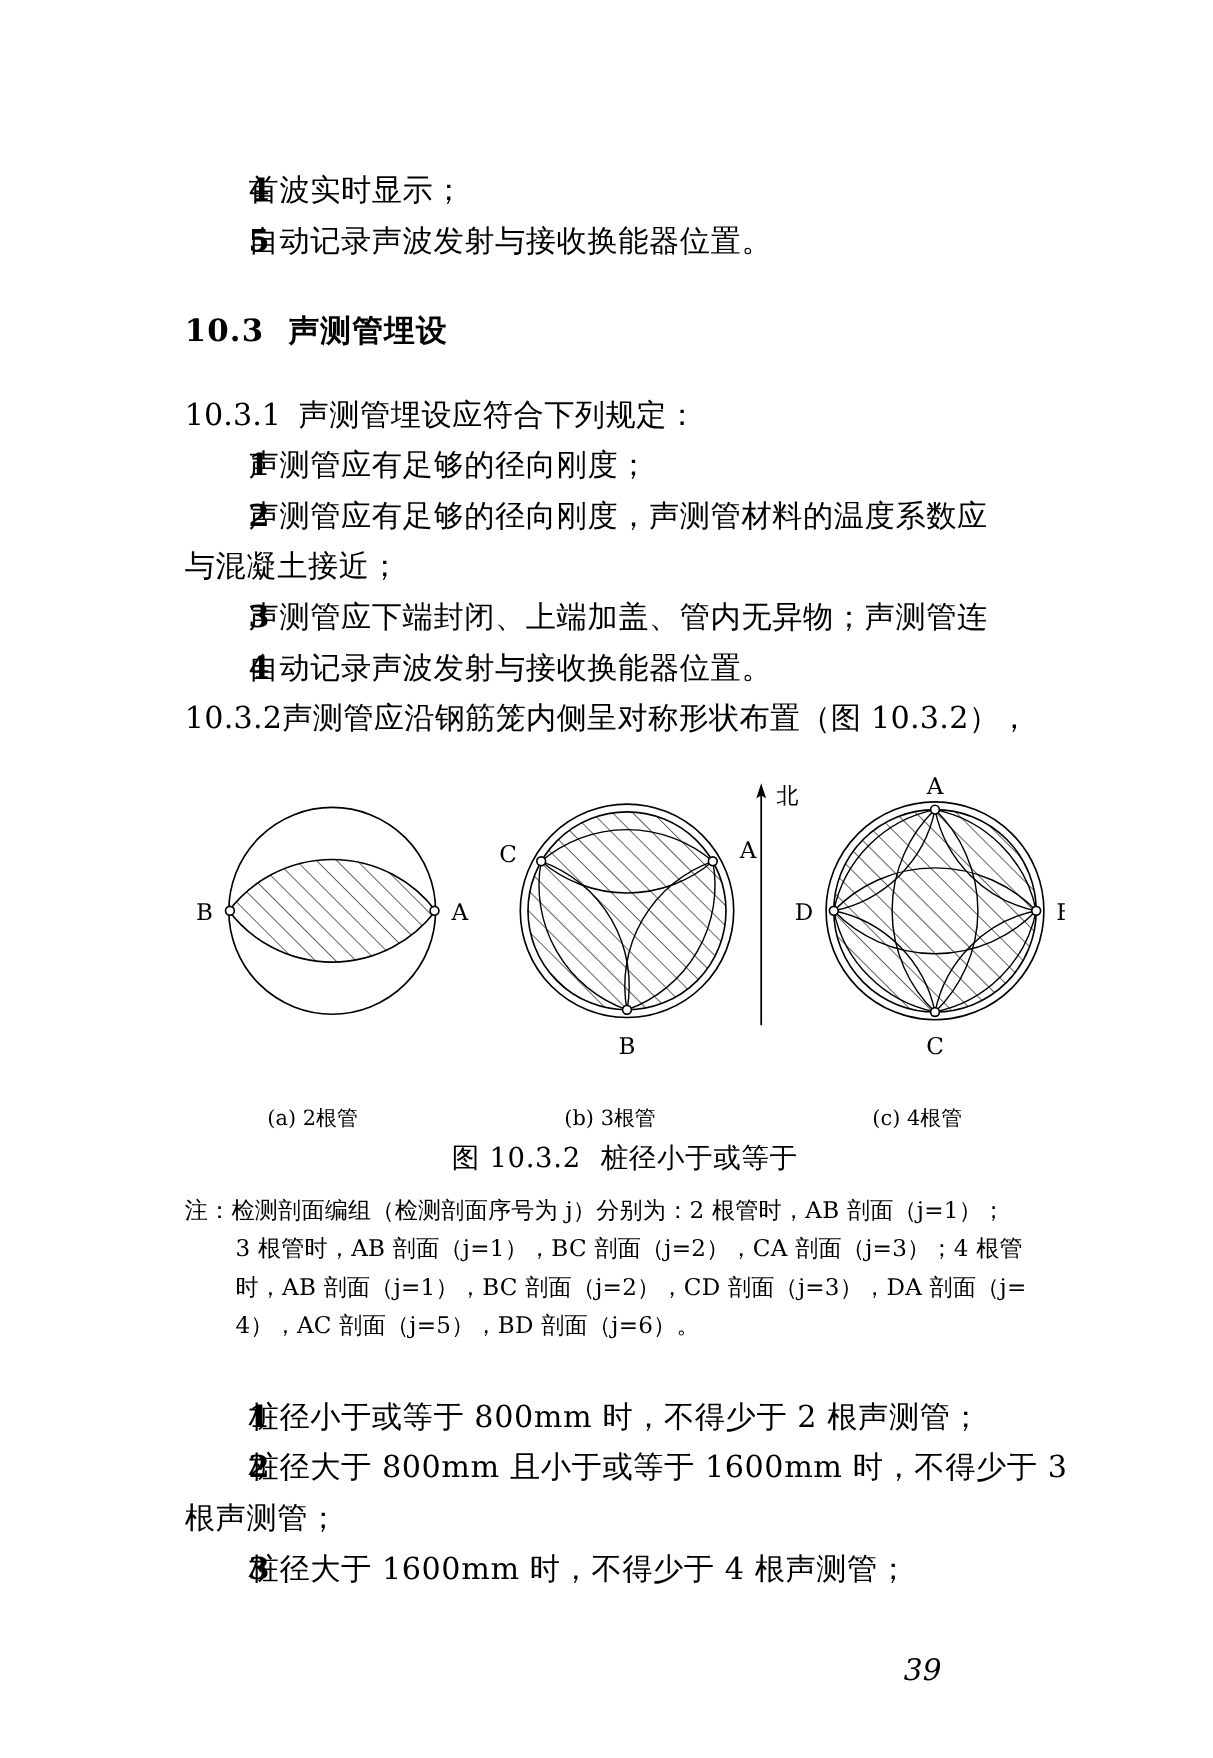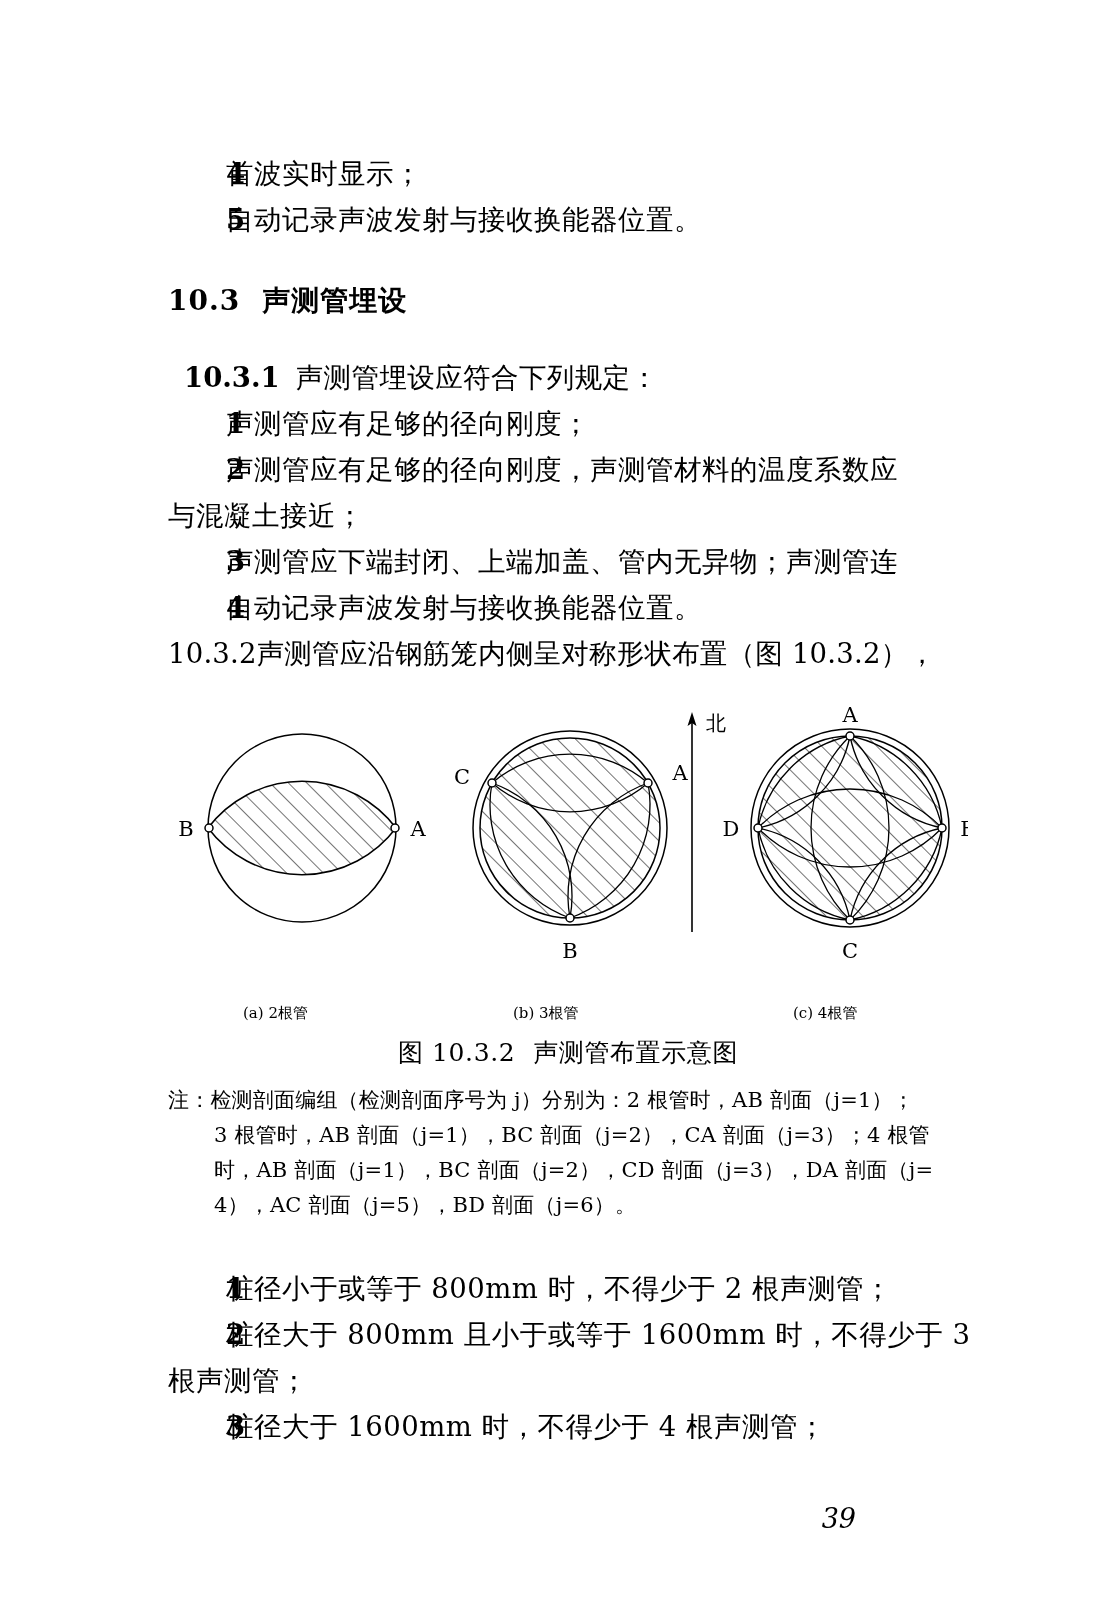--- a/index.html
+++ b/index.html
@@ -56,36 +56,35 @@
   h2.section .gap { display:inline-block; width: 22px; }
 
   .para {
     font-size: 27.5px;
     line-height: 46px;
     margin: 0;
     letter-spacing: 0.4px;
     text-align: justify;
   }
   .para .idx {
-    font-weight: bold;
+    font-weight: normal;
     letter-spacing: 0px;
-    margin-left: 16px;
   }
   .para .sp { display:inline-block; width: 16px; }
 
   
   .figure-wrap {
     position: relative;
     margin-top: 24px;
     height: 320px;
   }
   .fig-captions {
     position: relative;
     height: 34px;
-    font-size: 15px;
+    font-size: 19px;
   }
   .fig-captions span {
     position: absolute;
     white-space: nowrap;
   }
   .fig-title {
     text-align: center;
     font-size: 25px;
     margin-top: 16px;
     letter-spacing: 0.6px;
@@ -253,21 +252,21 @@
       </svg>
 
       <div class="fig-captions">
         <span style="left:75px;">(a) 2根管</span>
         <span style="left:345px;">(b) 3根管</span>
         <span style="left:625px;">(c) 4根管</span>
       </div>
     </div>
 
     <div class="fig-title">
-      <span>图 10.3.2</span><span class="gap"></span><span>声测管布置示意图</span>
+      <span>图 10.3.2</span><span class="gap"></span><span>桩径小于或等于</span>
     </div>
 
     <div class="note">
       <span class="nline">注：检测剖面编组（检测剖面序号为 j）分别为：2 根管时，AB 剖面（j=1）；</span>
       <span class="nline ind">3 根管时，AB 剖面（j=1），BC 剖面（j=2），CA 剖面（j=3）；4 根管</span>
       <span class="nline ind">时，AB 剖面（j=1），BC 剖面（j=2），CD 剖面（j=3），DA 剖面（j=</span>
       <span class="nline ind">4），AC 剖面（j=5），BD 剖面（j=6）。</span>
     </div>
 
     <div class="bottom-list">

